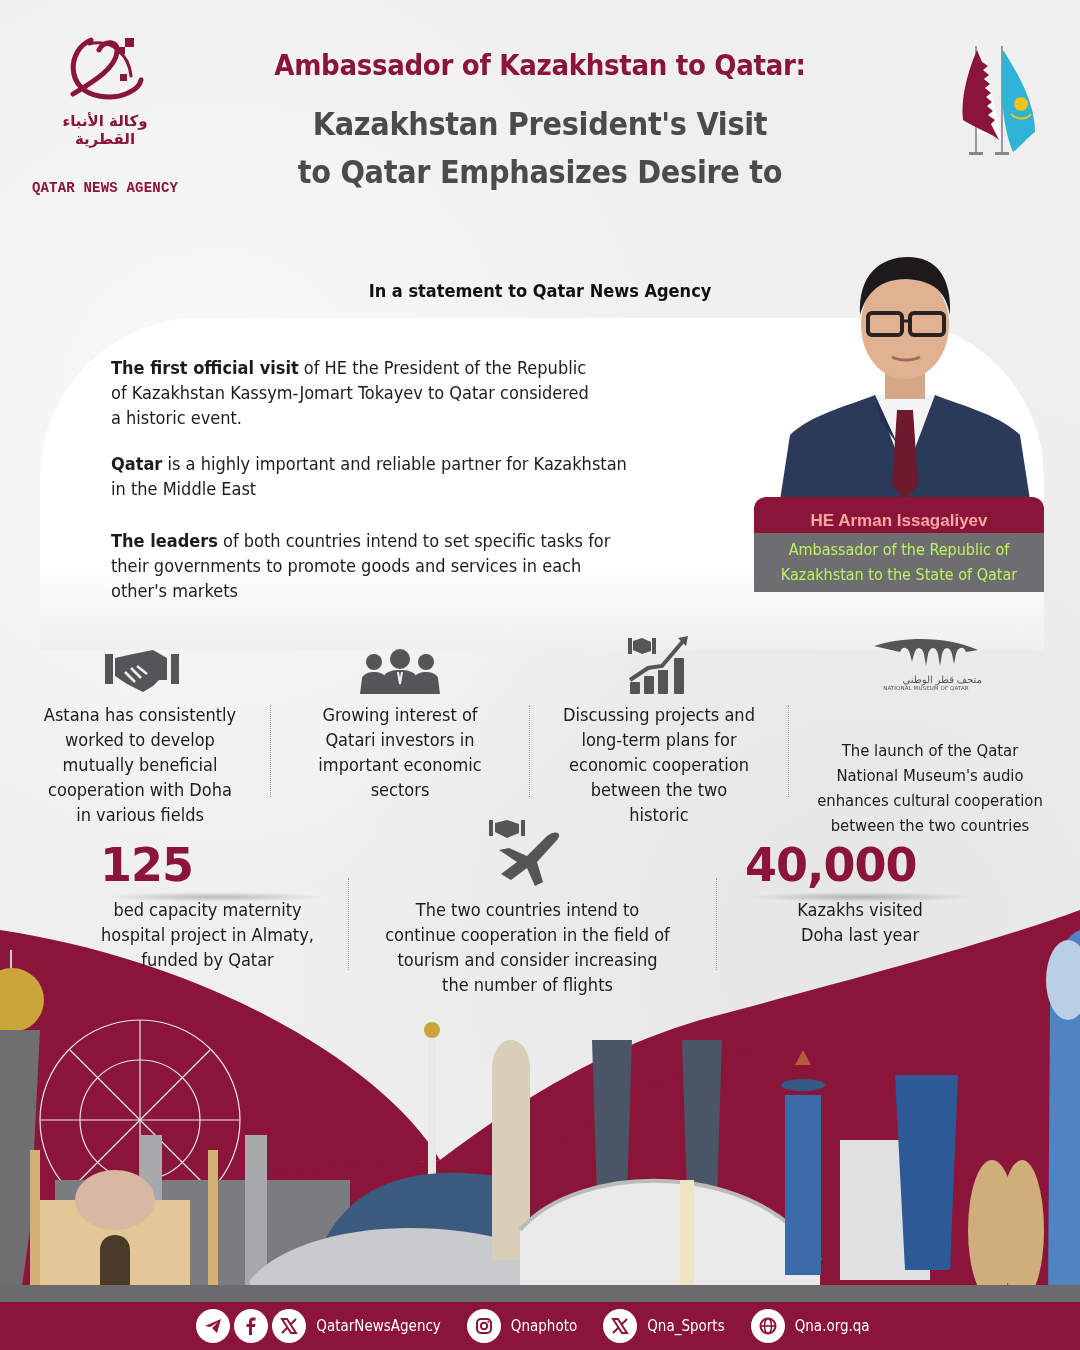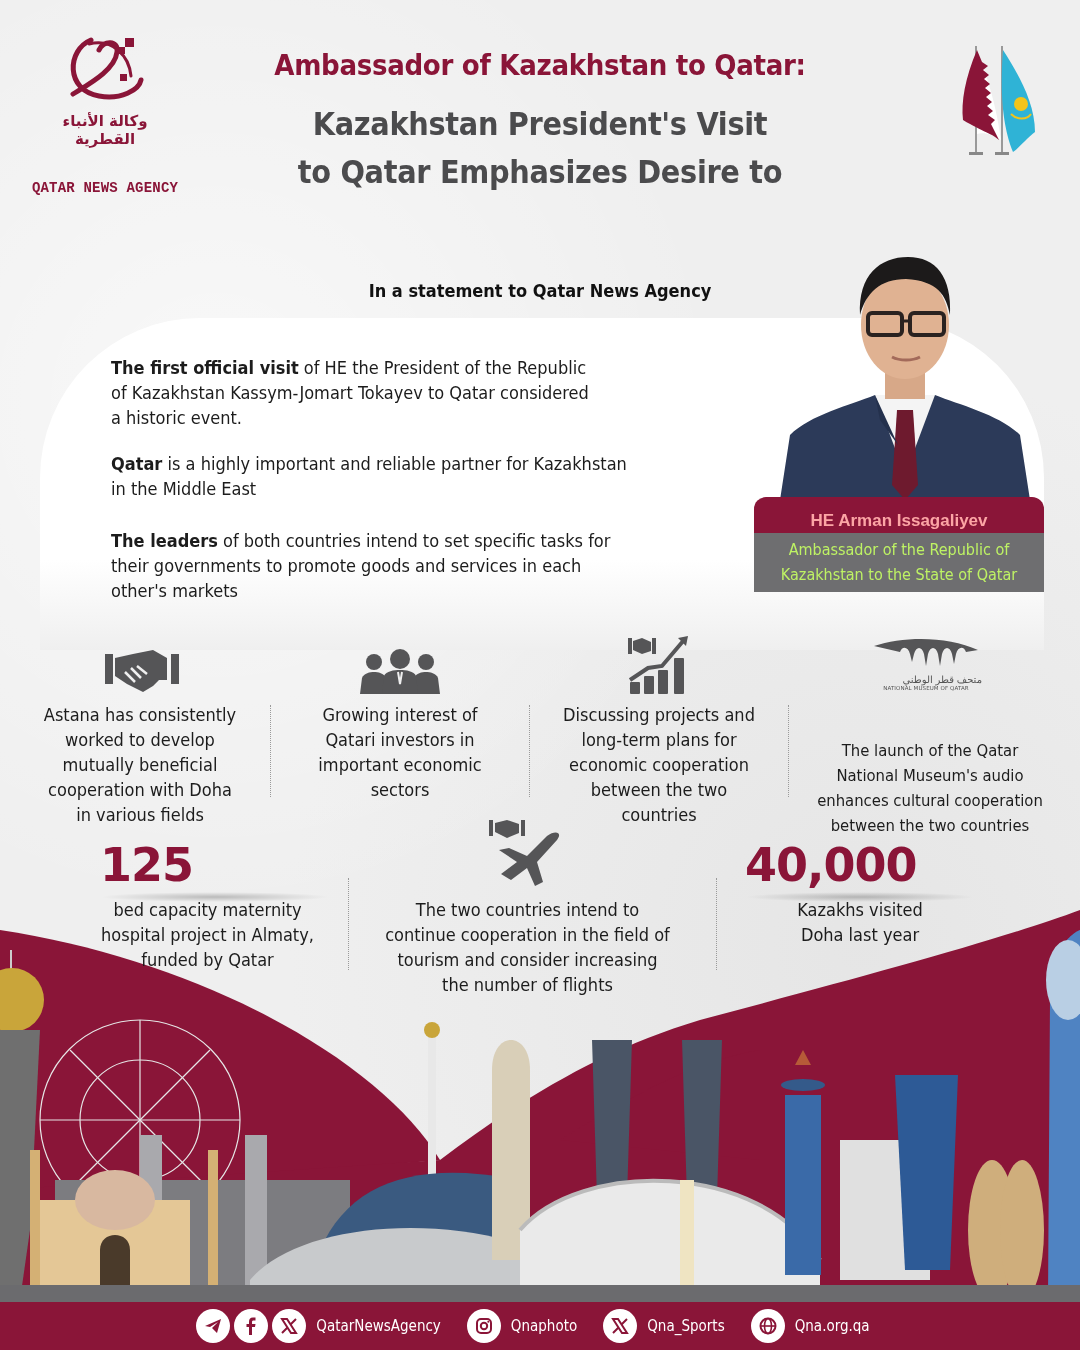--- a/index.html
+++ b/index.html
@@ -191,21 +191,21 @@
   <div>Qatari investors in</div>
   <div>important economic</div>
   <div>sectors</div>
 </div>
 <div class="abs vdiv" style="left:529px; top:705px; height:92px;"></div>
 <div class="abs feat" style="left:540px; top:702px; width:238px;">
   <div>Discussing projects and</div>
   <div>long-term plans for</div>
   <div>economic cooperation</div>
   <div>between the two</div>
-  <div>countries</div>
+  <div>historic</div>
 </div>
 <div class="abs vdiv" style="left:788px; top:705px; height:92px;"></div>
 <div class="abs feat" style="left:795px; top:702px; width:270px; font-size:16.5px;margin-top:36px;">
   <div>The launch of the Qatar</div>
   <div>National Museum's audio</div>
   <div>enhances cultural cooperation</div>
   <div>between the two countries</div>
 </div>
 
 <svg class="abs skyline" viewBox="0 0 1080 410" preserveAspectRatio="none">

